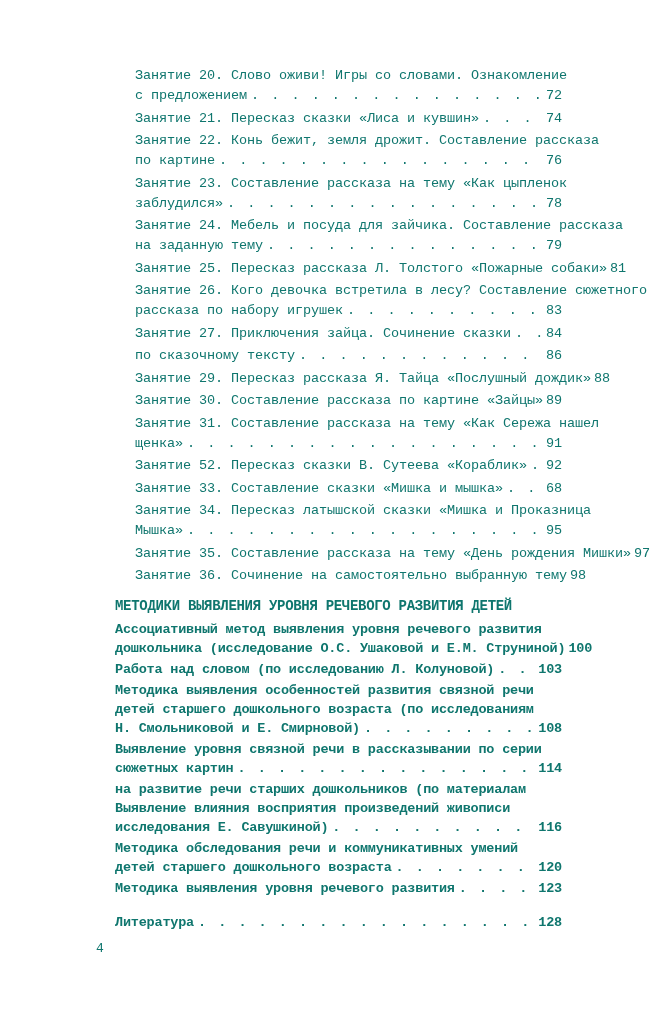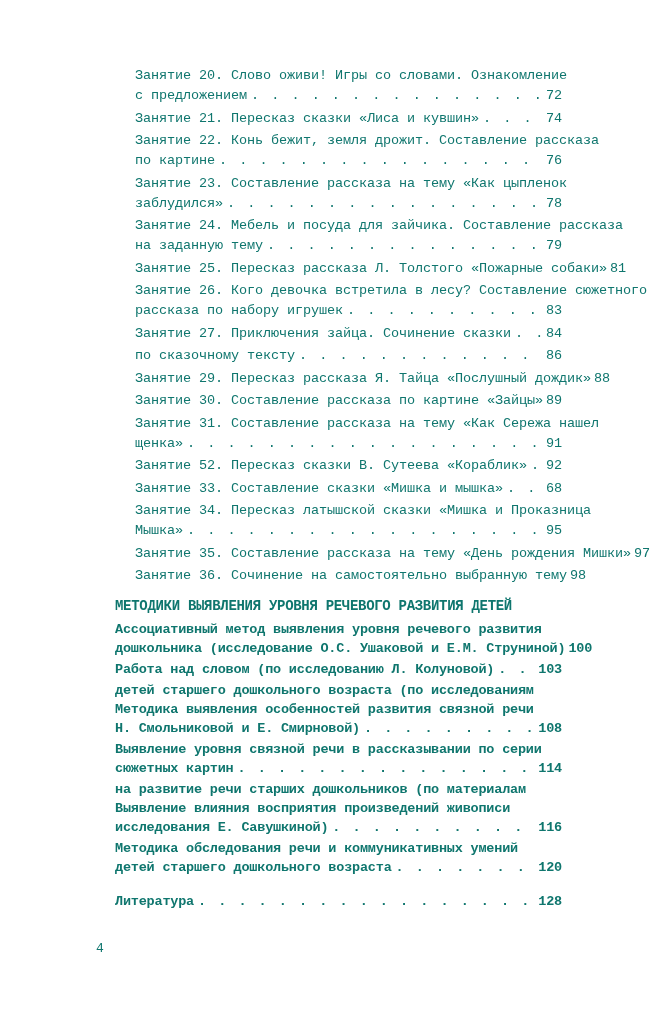--- a/index.html
+++ b/index.html
@@ -237,26 +237,26 @@
         </div>
         <div class="toc-entry">
           <div class="toc-line">
             <span class="toc-text">Работа над словом (по исследованию Л. Колуновой)</span>
             <span class="leader"></span>
             <span class="pagenum">103</span>
           </div>
         </div>
         <div class="toc-entry">
           <div class="toc-line">
+            <span class="toc-text">Методика выявления особенностей развития связной речи</span>
+          </div>
+          <div class="toc-line">
             <span class="toc-text">детей старшего дошкольного возраста (по исследованиям</span>
           </div>
           <div class="toc-line">
-            <span class="toc-text">Методика выявления особенностей развития связной речи</span>
-          </div>
-          <div class="toc-line">
             <span class="toc-text">Н. Смольниковой и Е. Смирновой)</span>
             <span class="leader"></span>
             <span class="pagenum">108</span>
           </div>
         </div>
         <div class="toc-entry">
           <div class="toc-line">
             <span class="toc-text">Выявление уровня связной речи в рассказывании по серии</span>
           </div>
           <div class="toc-line">
@@ -279,20 +279,27 @@
           </div>
         </div>
         <div class="toc-entry">
           <div class="toc-line">
             <span class="toc-text">Методика обследования речи и коммуникативных умений</span>
           </div>
           <div class="toc-line">
             <span class="toc-text">детей старшего дошкольного возраста</span>
             <span class="leader"></span>
             <span class="pagenum">120</span>
+          </div>
+        </div>
+        <div class="toc-entry">
+          <div class="toc-line">
+            <span class="toc-text">Методика выявления уровня речевого развития</span>
+            <span class="leader"></span>
+            <span class="pagenum">123</span>
           </div>
         </div>
       </section>
 
     <section class="toc-section s-bold literature-gap">
         <div class="toc-entry">
           <div class="toc-line">
             <span class="toc-text">Литература</span>
             <span class="leader"></span>
             <span class="pagenum">128</span>

